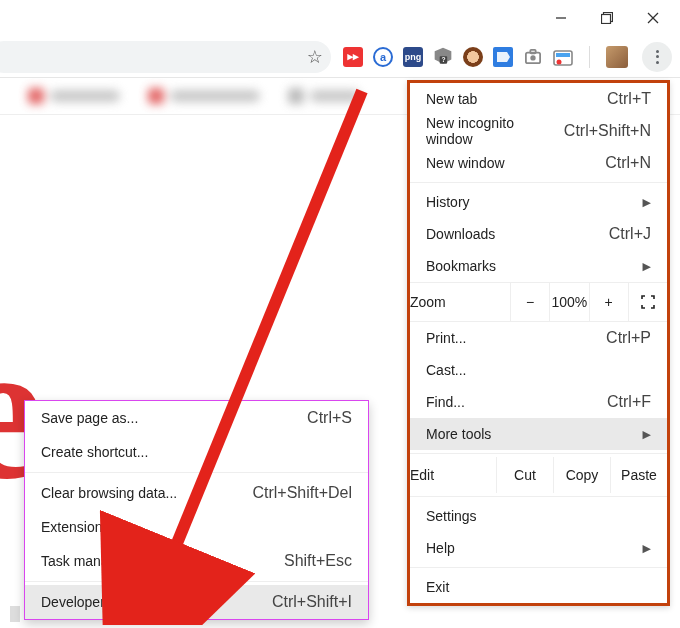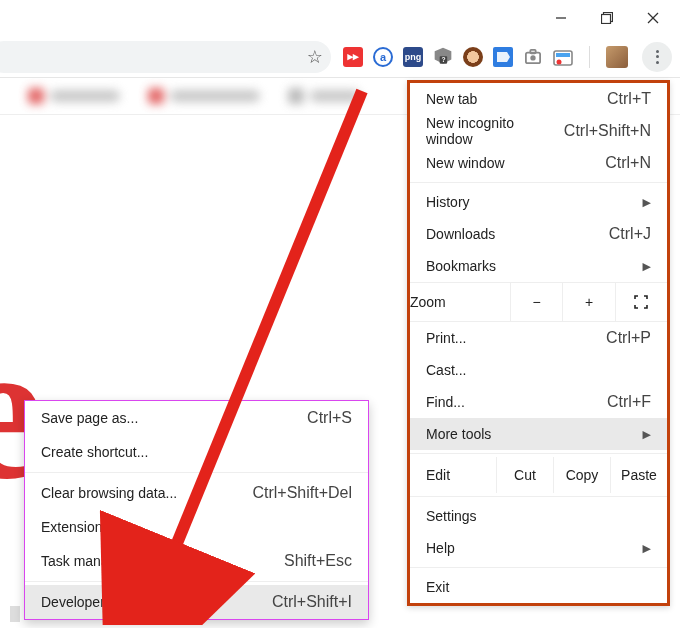--- a/index.html
+++ b/index.html
@@ -118,21 +118,21 @@
   .m-sep { height:1px; background:#eee; margin: 3px 0; }
   .zoom-row {
     height: 40px; display:flex; align-items:center;
     border-top:1px solid #eee; border-bottom:1px solid #eee;
   }
   .zoom-label { width:100px; }
   .zbtn { flex:1; text-align:center; position:relative; }
   .zbtn.b { border-left:1px solid #eee; height:100%; display:flex; align-items:center; justify-content:center; }
   .full svg { width:14px; height:14px; }
   .edit-row { height:36px; display:flex; align-items:center; }
-  .edit-row .lbl { width:86px; padding-left:16px; }
+  .edit-row .lbl { width:86px; }
   .edit-row .ebtn { flex:1; text-align:center; border-left:1px solid #eee; height:100%; display:flex;align-items:center;justify-content:center; }
   
   .submenu {
     position: absolute;
     left: 24px;
     top: 400px;
     width: 345px;
     background:#fff;
     border:1px solid #d946ef;
     box-shadow: 0 4px 10px rgba(0,0,0,.2);
@@ -256,20 +256,21 @@
     <span class="m-label">Downloads</span>
     <span class="m-accel">Ctrl+J</span>
   </div>
   <div class="m-item">
     <span class="m-label">Bookmarks</span>
     <span class="arrow">▶</span>
   </div>
   <div class="zoom-row">
     <div class="zoom-label">Zoom</div>
     <div class="zbtn b">−</div>
+    <div class="zbtn b">100%</div>
     <div class="zbtn b">+</div>
     <div class="zbtn b full">
       <svg viewBox="0 0 14 14">
           <path d="M1 4 V1 H4 M10 1 H13 V4 M13 10 V13 H10 M4 13 H1 V10" stroke="#222" stroke-width="1.6" fill="none"></path>
         </svg>
     </div>
   </div>
   <div class="m-item">
     <span class="m-label">Print...</span>
     <span class="m-accel">Ctrl+P</span>

